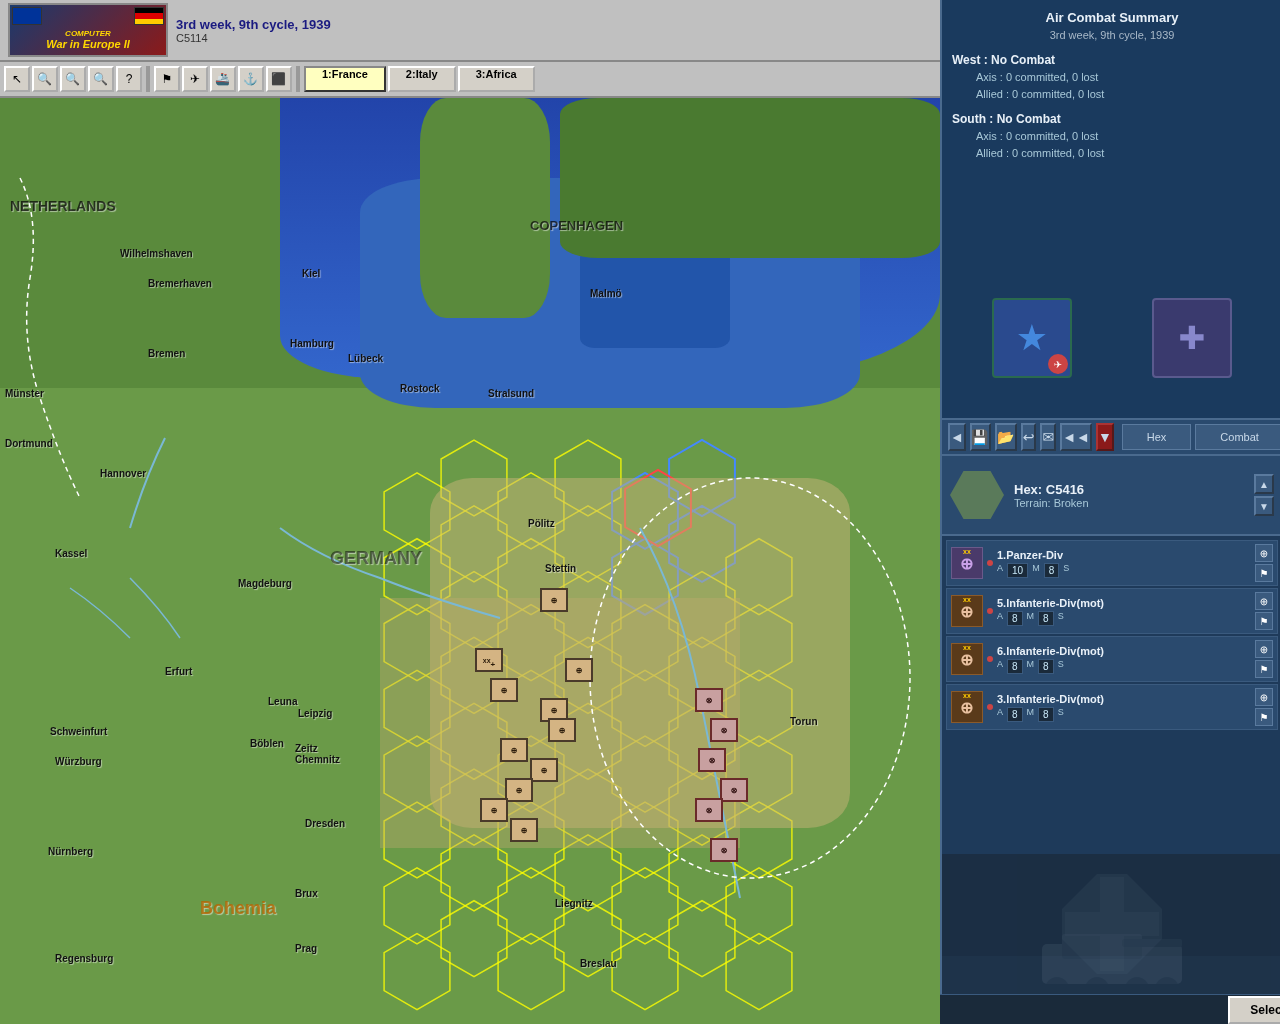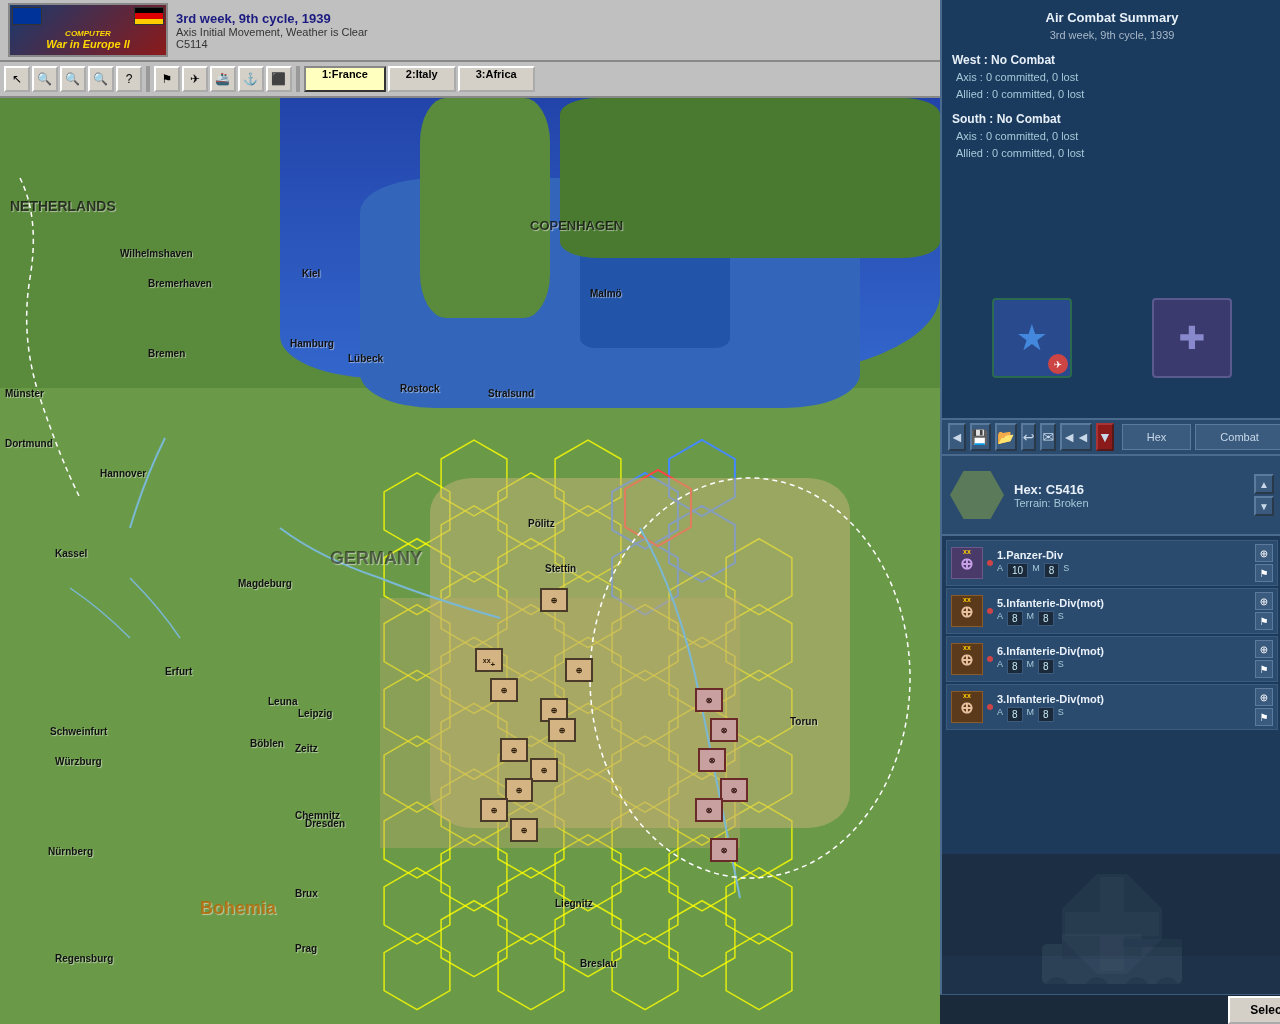--- a/index.html
+++ b/index.html
@@ -152,21 +152,21 @@
     }
     .combat-section .section-title {
       font-size: 12px;
       font-weight: bold;
       color: #e8f0f8;
       margin-bottom: 2px;
     }
     .combat-section .line {
       font-size: 11px;
       color: #a8c8d8;
-      margin-left: 4px;
+      margin-left: 24px;
       line-height: 1.5;
     }
 
     
     #air-icons {
       position: absolute;
       bottom: 20px; left: 10px;
       width: 320px;
       height: 120px;
       display: flex;
@@ -440,21 +440,20 @@
 <body>
 
 <div id="header">
   <div id="logo">
     <div class="flag-uk"></div>
     <div class="flag-de"></div>
     <div style="font-size:8px; color:gold; text-align:center; margin-top:18px; font-style:italic;">COMPUTER<br><span style="font-size:11px;">War in Europe II</span></div>
   </div>
   <div id="header-text">
     <div class="title">3rd week, 9th cycle, 1939</div>
-    <div class="subtitle">Axis Initial Movement, Weather is Clear</div>
     <div class="subtitle">C5114</div>
   </div>
 </div>
 
 <div id="toolbar">
   <div class="toolbar-btn">↖</div>
   <div class="toolbar-btn">🔍</div>
   <div class="toolbar-btn">🔍</div>
   <div class="toolbar-btn">🔍</div>
   <div class="toolbar-btn">?</div>
@@ -578,21 +577,21 @@
   <div class="map-label city" style="top:370px;left:100px;z-index:10;">Hannover</div>
   <div class="map-label city" style="top:480px;left:238px;z-index:10;">Magdeburg</div>
   <div class="map-label city" style="top:420px;left:528px;z-index:10;">Pölitz</div>
   <div class="map-label city" style="top:465px;left:545px;z-index:10;">Stettin</div>
   <div class="map-label city" style="top:450px;left:55px;z-index:10;">Kassel</div>
   <div class="map-label city" style="top:568px;left:165px;z-index:10;">Erfurt</div>
   <div class="map-label city" style="top:598px;left:268px;z-index:10;">Leuna</div>
   <div class="map-label city" style="top:610px;left:298px;z-index:10;">Leipzig</div>
   <div class="map-label city" style="top:645px;left:295px;z-index:10;">Zeitz</div>
   <div class="map-label city" style="top:640px;left:250px;z-index:10;">Böblen</div>
-  <div class="map-label city" style="top:712px;left:295px;z-index:10;">Chemnitz</div>
+  <div class="map-label city" style="top:656px;left:295px;z-index:10;">Chemnitz</div>
   <div class="map-label city" style="top:720px;left:305px;z-index:10;">Dresden</div>
   <div class="map-label city" style="top:628px;left:50px;z-index:10;">Schweinfurt</div>
   <div class="map-label city" style="top:658px;left:55px;z-index:10;">Würzburg</div>
   <div class="map-label city" style="top:748px;left:48px;z-index:10;">Nürnberg</div>
   <div class="map-label city" style="top:790px;left:295px;z-index:10;">Brux</div>
   <div class="map-label city" style="top:845px;left:295px;z-index:10;">Prag</div>
   <div class="map-label city" style="top:855px;left:55px;z-index:10;">Regensburg</div>
   <div class="map-label city" style="top:618px;left:790px;z-index:10;">Torun</div>
   <div class="map-label city" style="top:800px;left:555px;z-index:10;">Liegnitz</div>
   <div class="map-label city" style="top:860px;left:580px;z-index:10;">Breslau</div>

